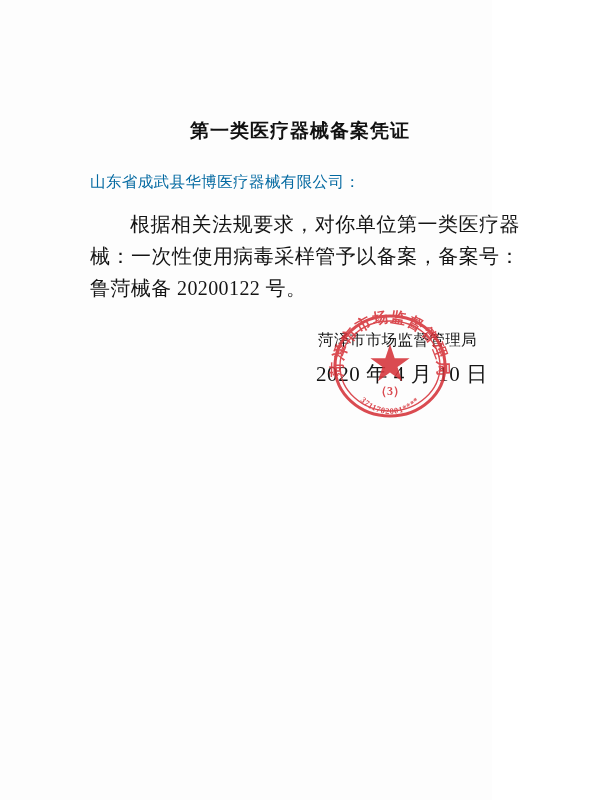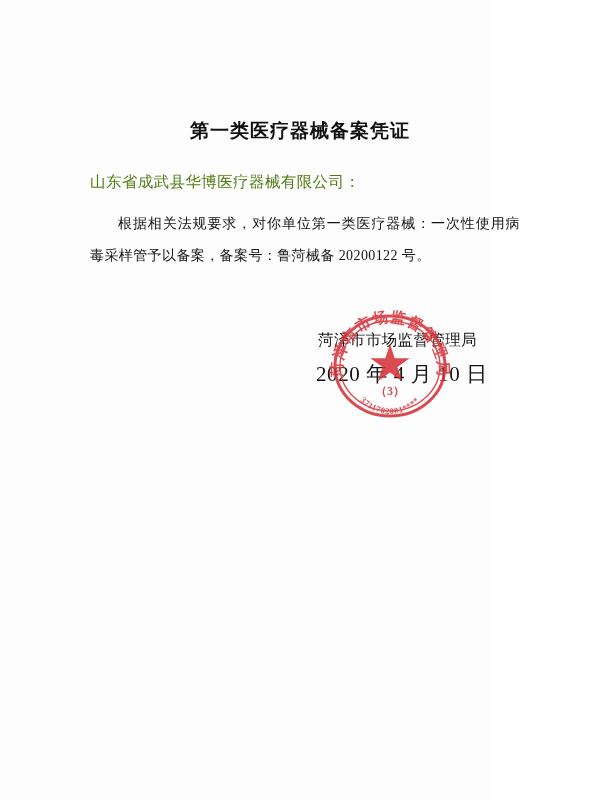--- a/index.html
+++ b/index.html
@@ -31,28 +31,28 @@
     font-weight: bold;
     letter-spacing: 1px;
     color: #111;
   }
   .addressee {
     position: absolute;
     top: 172px;
     left: 90px;
     font-size: 15.5px;
     letter-spacing: 0.4px;
-    color: #4d7c0f;
+    color: #0369a1;
   }
   .body-text {
     position: absolute;
     top: 208px;
     left: 90px;
     width: 430px;
-    font-size: 14px;
+    font-size: 20px;
     line-height: 32px;
     letter-spacing: 0.4px;
     text-indent: 2em;
     color: #141414;
     text-align: justify;
   }
   .issuer {
     position: absolute;
     top: 330px;
     left: 318px;

